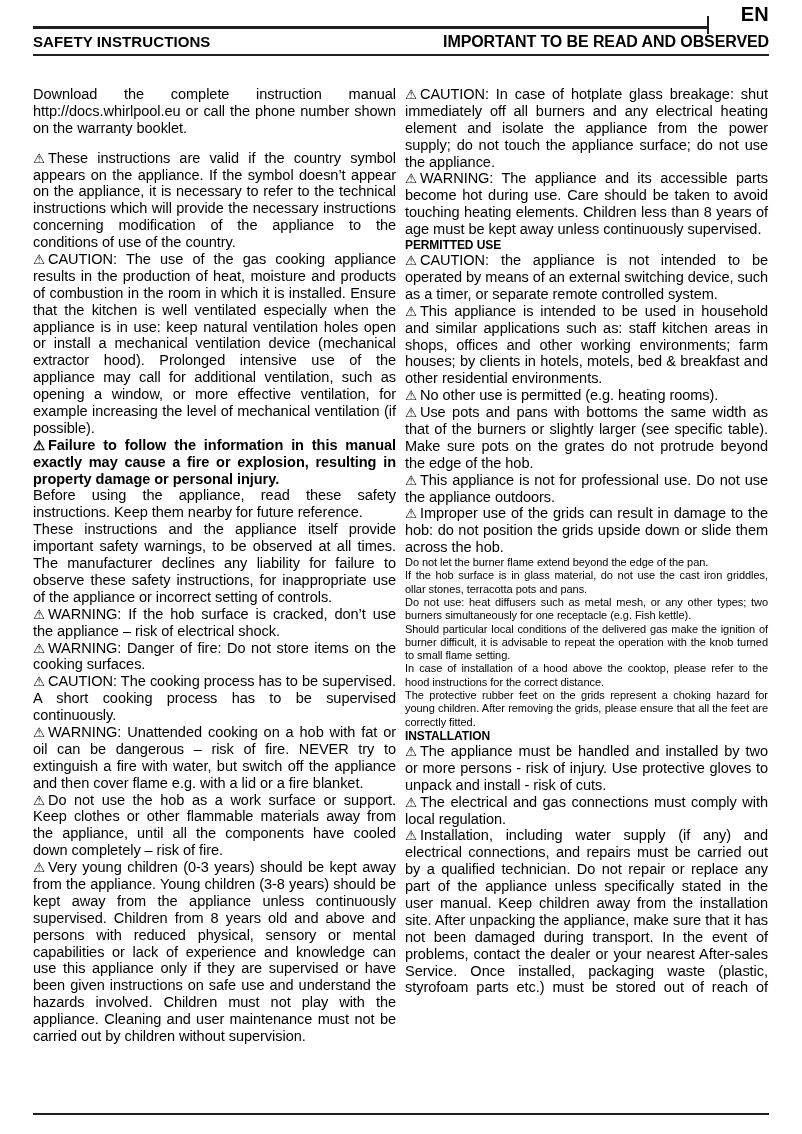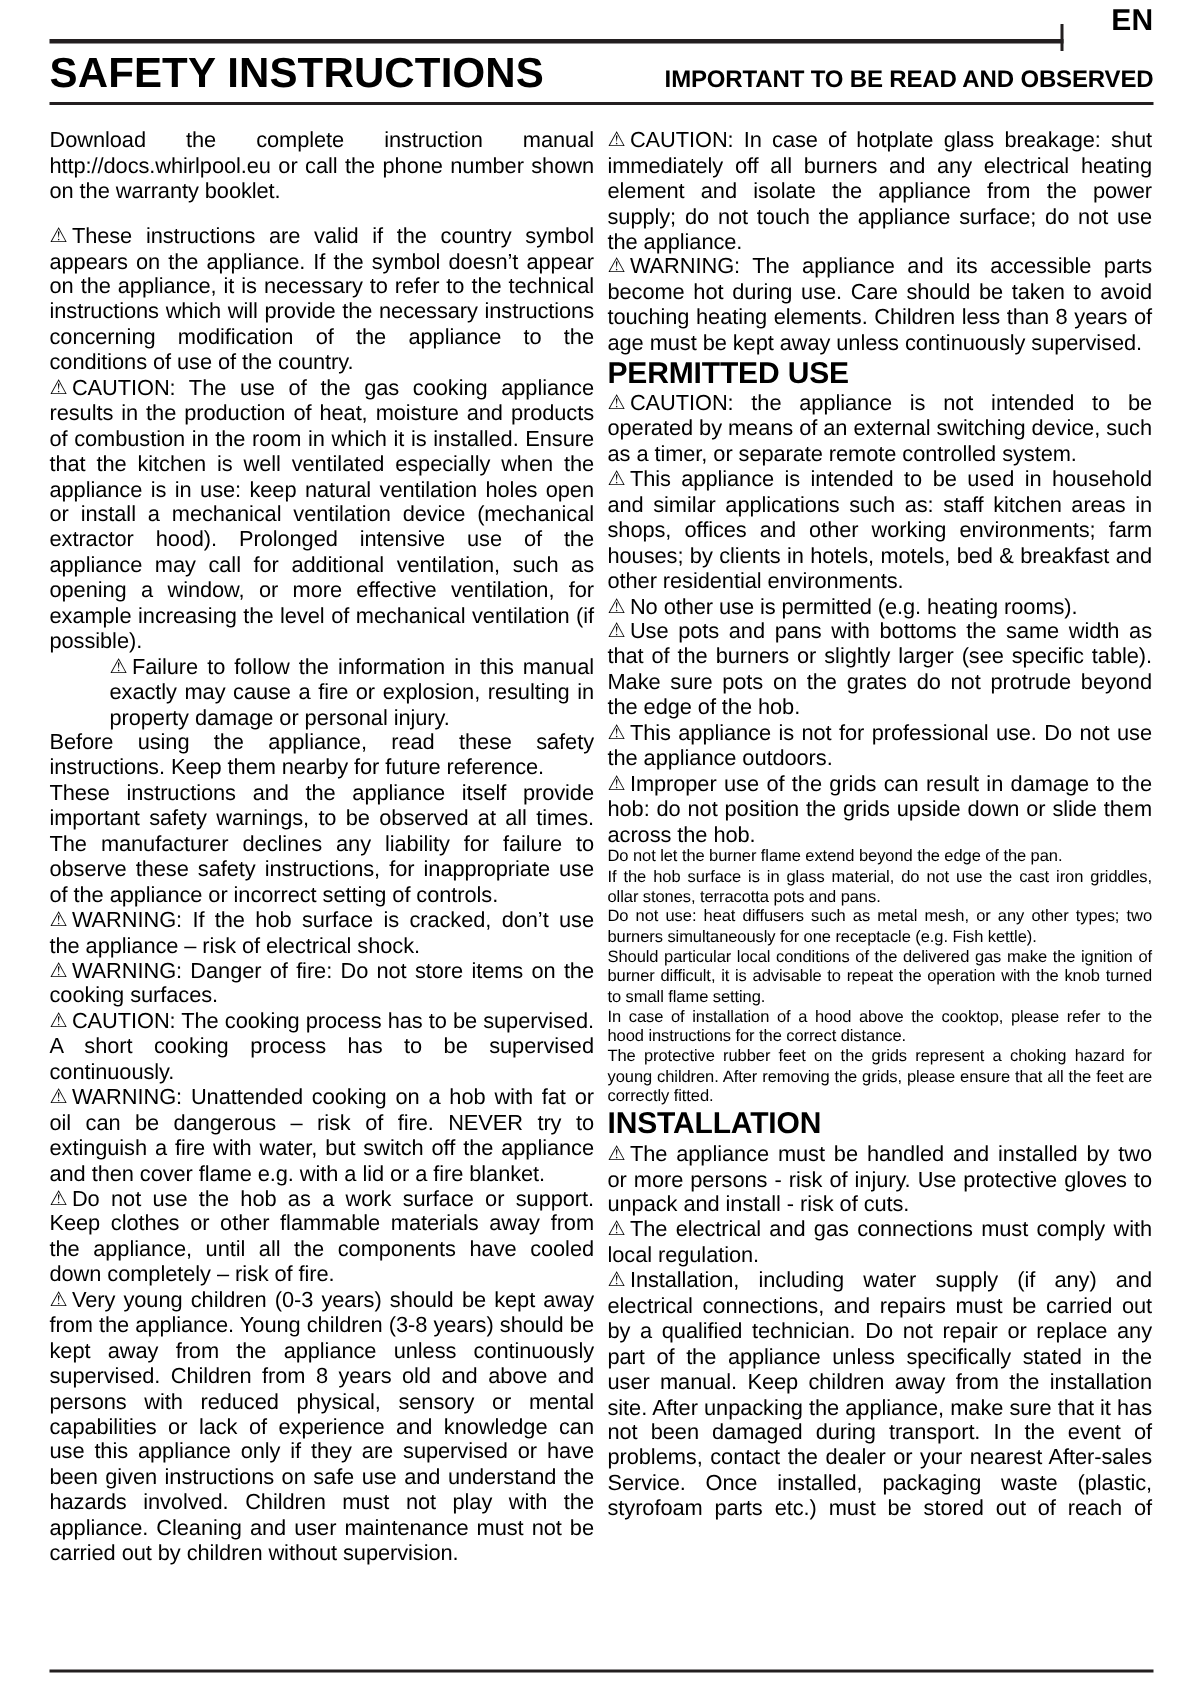--- a/index.html
+++ b/index.html
@@ -56,21 +56,21 @@
     border-left: 2px solid #231f20;
   }
   .title-row {
     display: flex;
     justify-content: space-between;
     align-items: baseline;
     margin-top: 4px;
     padding-bottom: 2px;
   }
   .title-left {
-    font-size: 28px;
+    font-size: 15px;
     font-weight: bold;
     letter-spacing: 0.1px;
   }
   .title-right {
     font-size: 16px;
     font-weight: bold;
     letter-spacing: -0.1px;
   }
   .rule-under {
     width: 736px;
@@ -99,29 +99,28 @@
     text-align: justify;
     text-justify: inter-word;
     letter-spacing: -0.05px;
     hyphens: none;
   }
   
   .col p.jf {
     text-align-last: justify;
   }
   .col p.bold {
-    font-weight: normal;
-    margin-left: 40px;
+    font-weight: bold;
   }
   .col p.gap {
     margin-top: 13px;
   }
   .col h4 {
     margin: 0;
-    font-size: 20px;
+    font-size: 12px;
     font-weight: bold;
     line-height: 1.17;
     letter-spacing: -0.1px;
   }
   .col p.small {
     font-size: 11px;
     line-height: 1.21;
     text-align: justify;
     text-align-last: left;
     letter-spacing: -0.05px;

